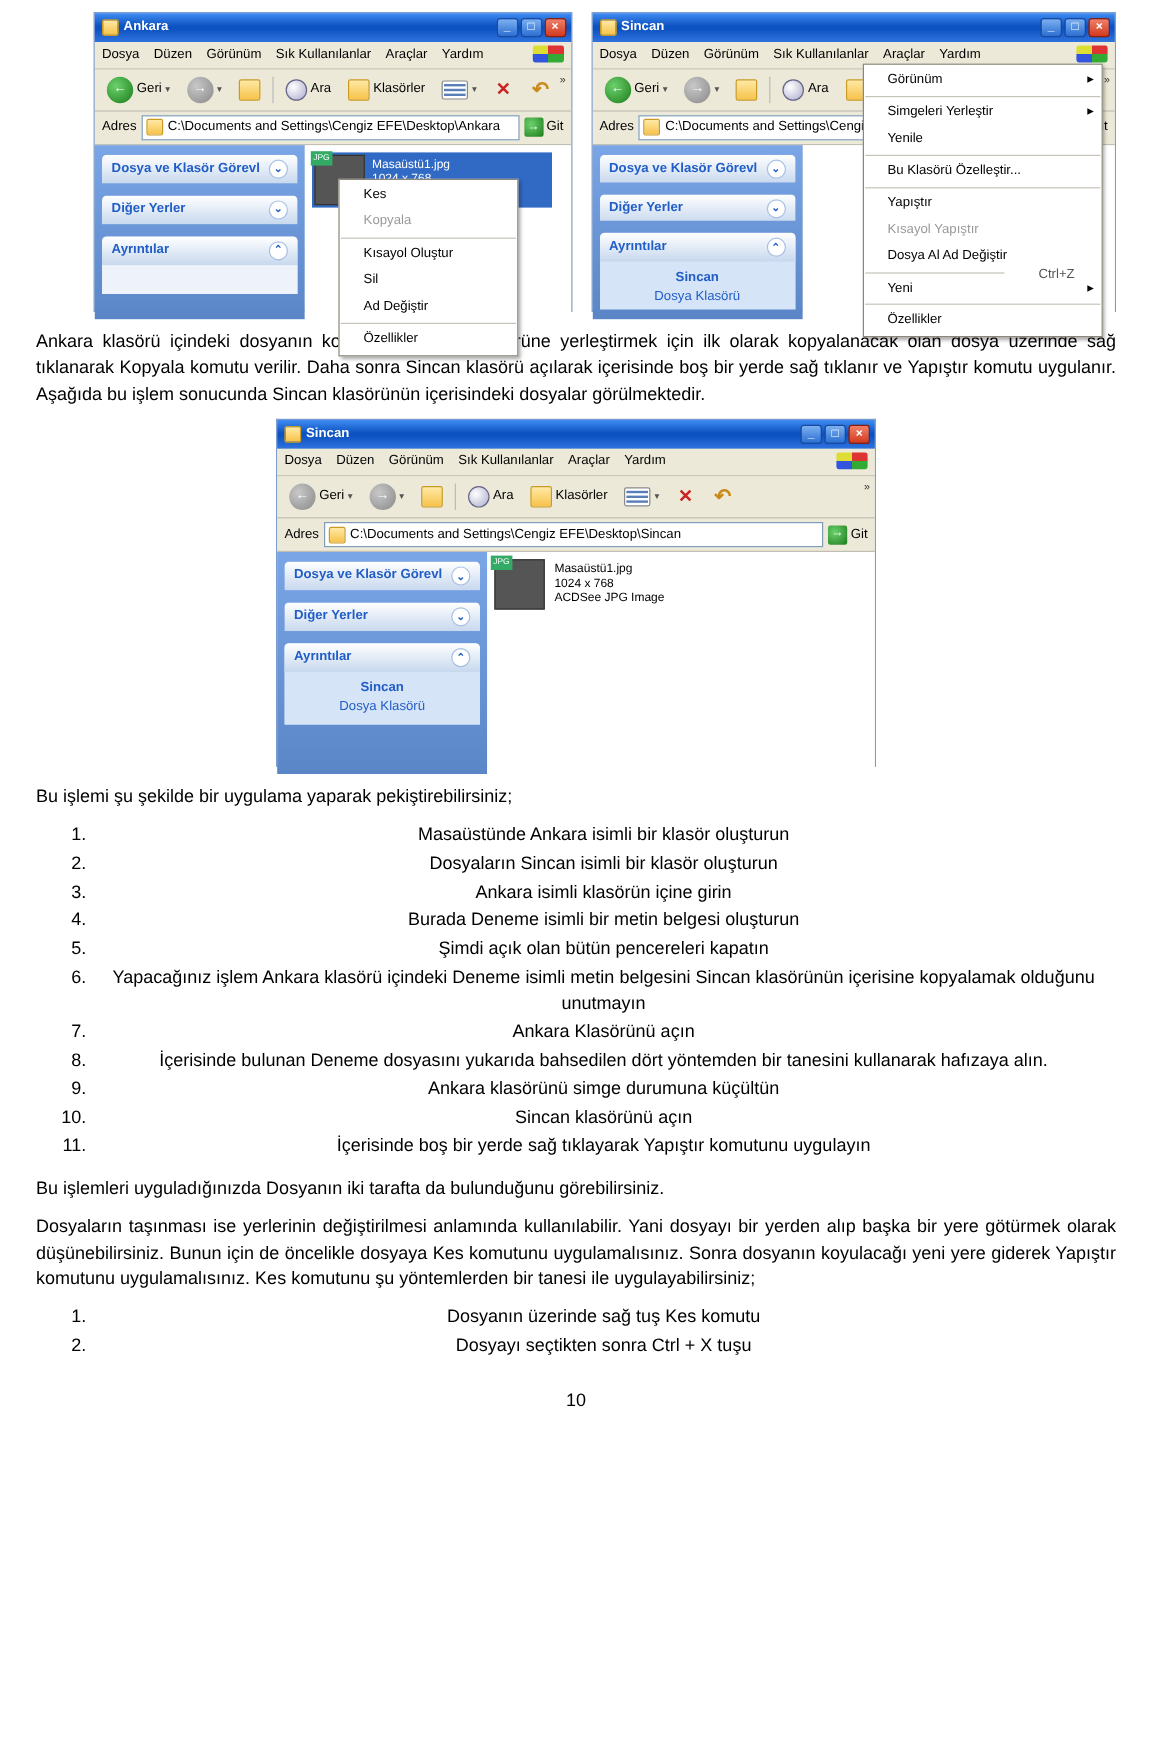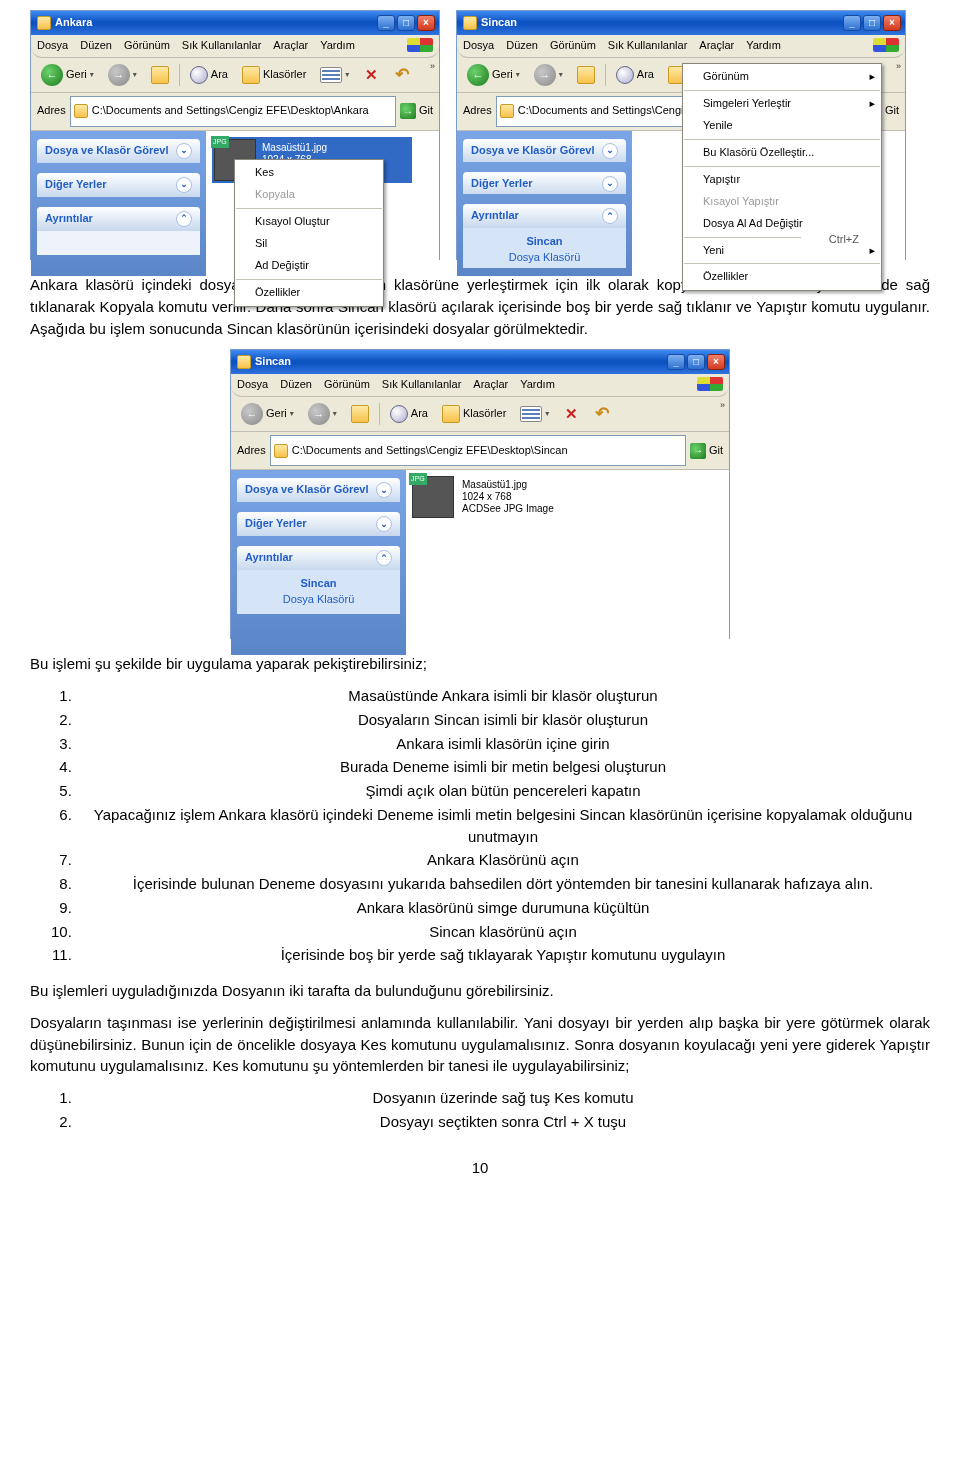--- a/index.html
+++ b/index.html
@@ -5,21 +5,21 @@
   * { box-sizing: border-box; margin: 0; padding: 0; }
   body {
     font-family: "Comic Sans MS", "Trebuchet MS", Arial, sans-serif;
     font-size: 15px;
     line-height: 1.45;
     color: #000;
     background: #fff;
     padding: 10px 30px 40px 30px;
     width: 960px;
   }
-  .top-shots { display: flex; gap: 16px; margin-bottom: 14px; }
+  .top-shots { display: flex; gap: 16px; margin-bottom: 14px; margin-left: 48px; }
   .explorer {
     border: 1px solid #7a9ccf;
     background: #ece9d8;
     position: relative;
     font-family: Tahoma, Arial, sans-serif;
     font-size: 11px;
     color: #000;
   }
   .shot-a { width: 410px; height: 250px; }
   .shot-b { width: 450px; height: 250px; }
@@ -34,21 +34,20 @@
     font-weight: bold;
     justify-content: space-between;
   }
   .titlebtns { display:flex; gap:2px; }
   .tbbtn { width:18px; height:16px; background:linear-gradient(#7cb0f1,#2b6fd1); border:1px solid #1a4aa0; border-radius:3px; color:#fff; display:flex; align-items:center; justify-content:center; font-size:10px; font-weight:bold;}
   .tbbtn.close { background:linear-gradient(#f1806a,#d13a1e); border-color:#8a1e0a;}
   .menubar {
     background:#ece9d8; border-bottom:1px solid #c1bfb5;
     padding: 3px 6px; display:flex; gap:12px; font-size:11px;
     justify-content: space-between;
-    border-radius: 11px;
   }
   .menubar .menus{display:flex; gap:12px;}
   .winlogo{ width:26px;height:14px; background: conic-gradient(#d33 0 25%,#3a3 0 50%,#35d 0 75%,#dd3 0); border-radius:2px;}
   .toolbar {
     background:#ece9d8; border-bottom:1px solid #c1bfb5;
     padding:4px 6px; display:flex; align-items:center; gap:6px; font-size:11px;
     position:relative;
   }
   .tbtn{ display:flex; align-items:center; gap:3px; padding:2px 4px; border-radius:3px;}
   .dropi{font-size:8px;color:#555;}
@@ -61,21 +60,21 @@
   .icon.folders{background:linear-gradient(#ffe9a5,#f7c24a);border:1px solid #c99b22;}
   .icon.view{width:22px;height:16px;background:#fff;border:1px solid #888;display:flex;flex-direction:column;justify-content:space-around;padding:1px;}
   .icon.view span{height:2px;background:#5a7fb8;}
   .icon.redx{width:16px;height:16px;color:#c22;font-weight:bold;display:flex;align-items:center;justify-content:center;font-size:15px;}
   .icon.undo{width:18px;height:16px;color:#c98a1a;font-weight:bold;display:flex;align-items:center;justify-content:center;font-size:17px;}
   .chev{font-size:9px;color:#333;position:absolute;right:4px;top:2px;}
   .addrbar{
     background:#ece9d8;border-bottom:1px solid #c1bfb5;
     padding:3px 6px;display:flex;align-items:center;gap:4px;font-size:11px;
   }
-  .addrfield{flex:1;background:#fff;border:1px solid #7f9db9;height:31px;display:flex;align-items:center;padding:0 3px;gap:4px;overflow:hidden;}
+  .addrfield{flex:1;background:#fff;border:1px solid #7f9db9;height:21px;display:flex;align-items:center;padding:0 3px;gap:4px;overflow:hidden;}
   .addrfield .icon{width:14px;height:14px;}
   .gobtn{display:flex;align-items:center;gap:3px;}
   .gobtn .go{width:16px;height:16px;background:radial-gradient(circle at 35% 35%,#6cd26c,#1a7a1a);border-radius:2px;display:flex;align-items:center;justify-content:center;color:#fff;font-size:10px;}
   .body{display:flex;height:calc(100% - 24px - 22px - 32px - 25px);}
   .sidepanel{width:175px;background:linear-gradient(#7aa5e6,#5a85c7);padding:8px 6px;display:flex;flex-direction:column;gap:10px;color:#1a3a7a;}
   .sgroup{background:#d6e4f7;border-radius:4px 4px 0 0;overflow:hidden;text-align:center;}
   .sghead{background:linear-gradient(#fff,#c7d8ee);padding:4px 8px;font-weight:bold;color:#215dc6;display:flex;justify-content:space-between;align-items:center;font-size:11px;}
   .sghead .exp{width:16px;height:16px;border-radius:50%;background:#fff;border:1px solid #a7c0e3;color:#215dc6;display:flex;align-items:center;justify-content:center;font-size:9px;}
   .sgbody{padding:6px 8px;font-size:11px;color:#215dc6;}
   .content{flex:1;background:#fff;padding:6px;position:relative;}

